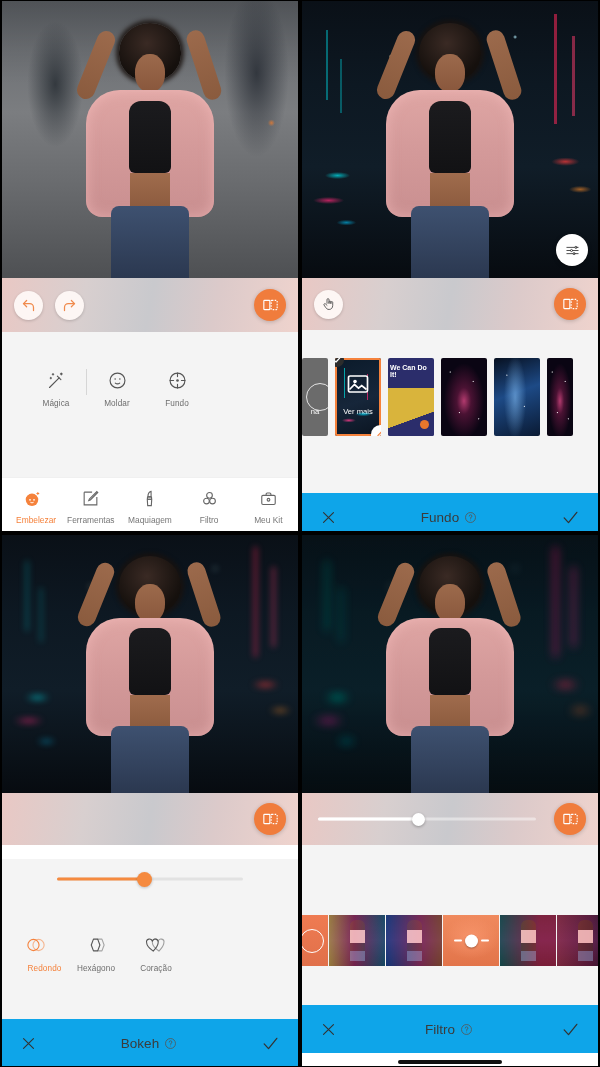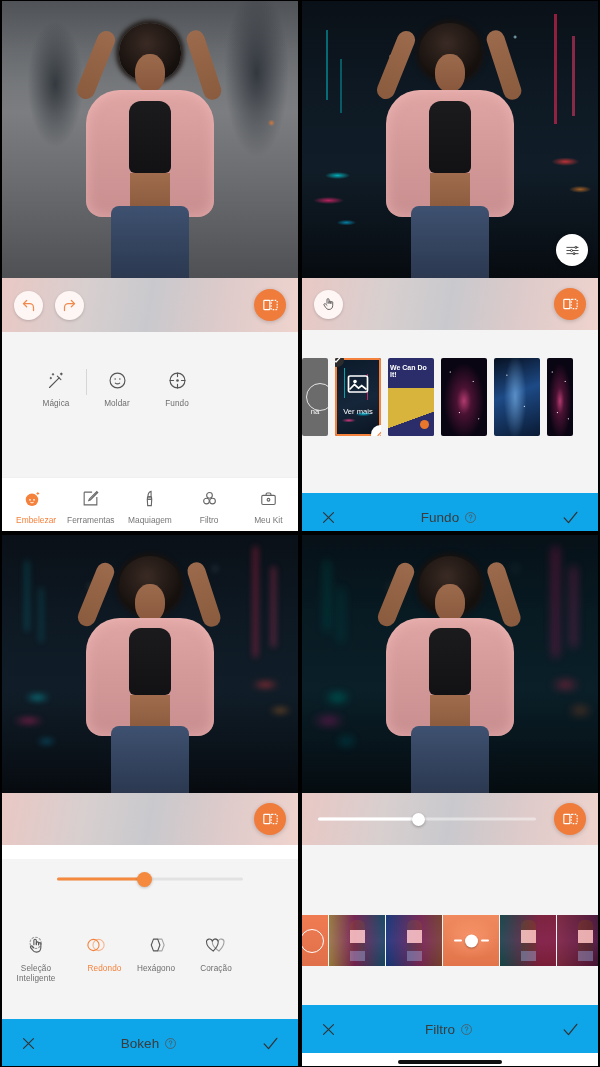--- a/index.html
+++ b/index.html
@@ -649,32 +649,20 @@
 
     <div class="work h160">
       <div class="slider-row" style="margin-top:14px;">
         <div class="slider">
           <div class="fill" id="bk-fill" style="width: 47%;"></div>
           <div class="knob" id="bk-knob" style="left: 47%;"></div>
         </div>
       </div>
 
       <div class="toolrow" style="top:72px;padding-left:4px;">
-        <div class="tool">
-          <div class="ic">
-            <svg width="21" height="21" viewBox="0 0 24 24" fill="none" stroke="#555" stroke-width="1.25" stroke-linecap="round" stroke-linejoin="round">
-              <circle cx="11" cy="9" r="6.4" stroke-dasharray="2 2.2" stroke="#9a9a9a"></circle>
-              <path d="M9 11V6.2a1.4 1.4 0 0 1 2.8 0V11"></path>
-              <path d="M11.8 10.6V9.2a1.3 1.3 0 0 1 2.6 0V11"></path>
-              <path d="M14.4 11V10a1.3 1.3 0 0 1 2.6 0v3.8c0 3.7-2.2 5.8-5 5.8-2.4 0-3.7-1.2-4.8-2.8L5.2 14.4a1.3 1.3 0 0 1 2-1.6L9 14.6"></path>
-            </svg>
-          </div>
-          <div class="lbl" style="white-space:pre-line">Seleção
-Inteligente</div>
-        </div>
 
         <div class="tool sel">
           <div class="ic">
             <svg width="22" height="20" viewBox="0 0 26 22" fill="none" stroke="#f5823c" stroke-width="1.3">
               <circle cx="10" cy="11" r="6.6"></circle>
               <circle cx="16" cy="11" r="6.6" stroke-opacity=".55"></circle>
             </svg>
           </div>
           <div class="lbl">Redondo</div>
         </div>

